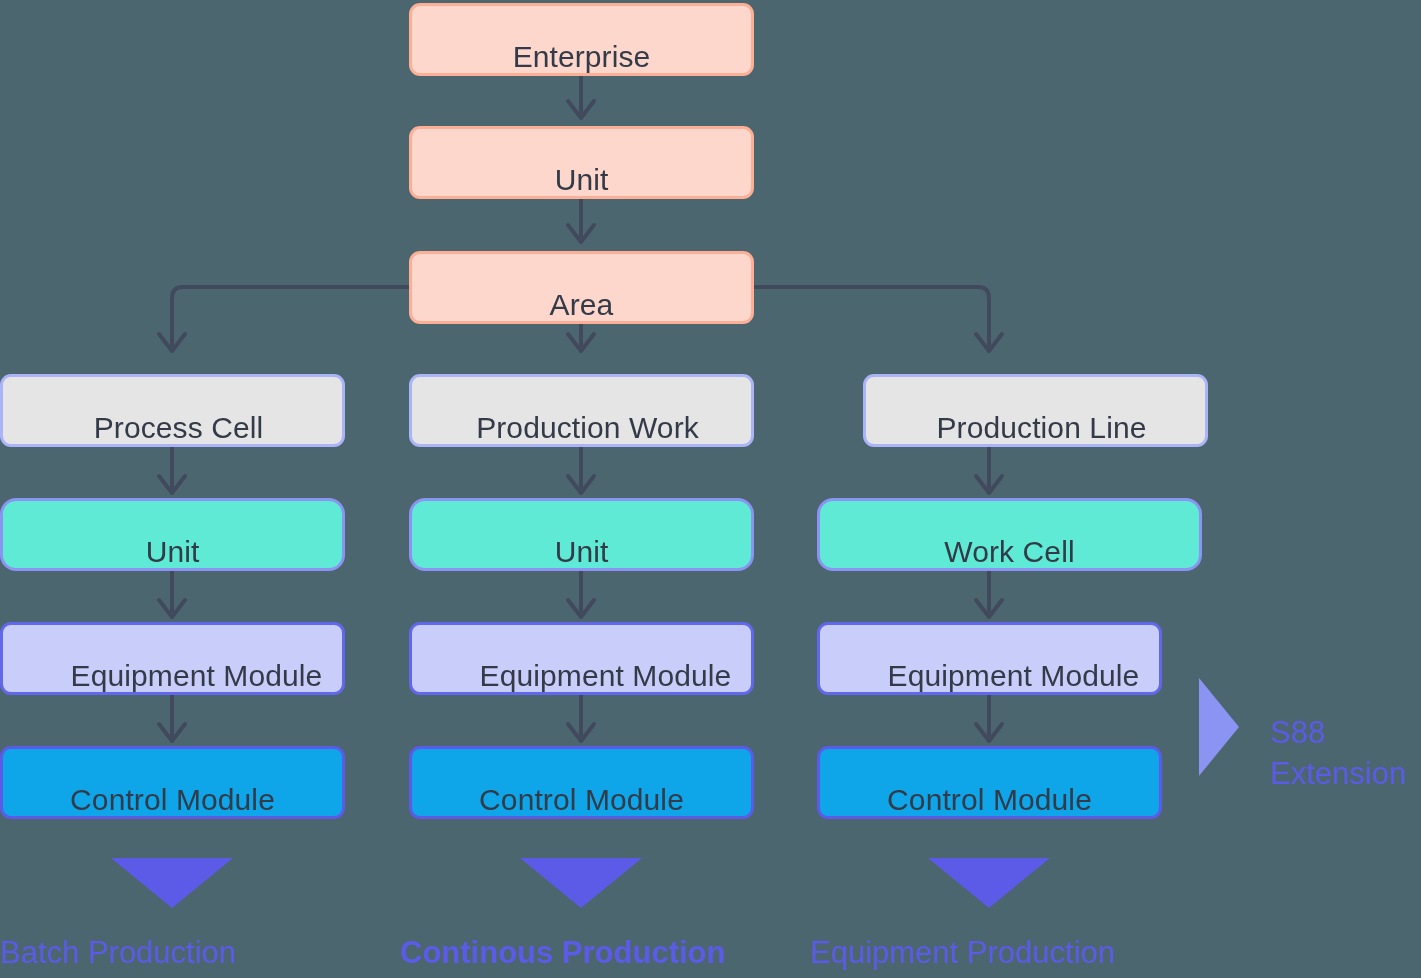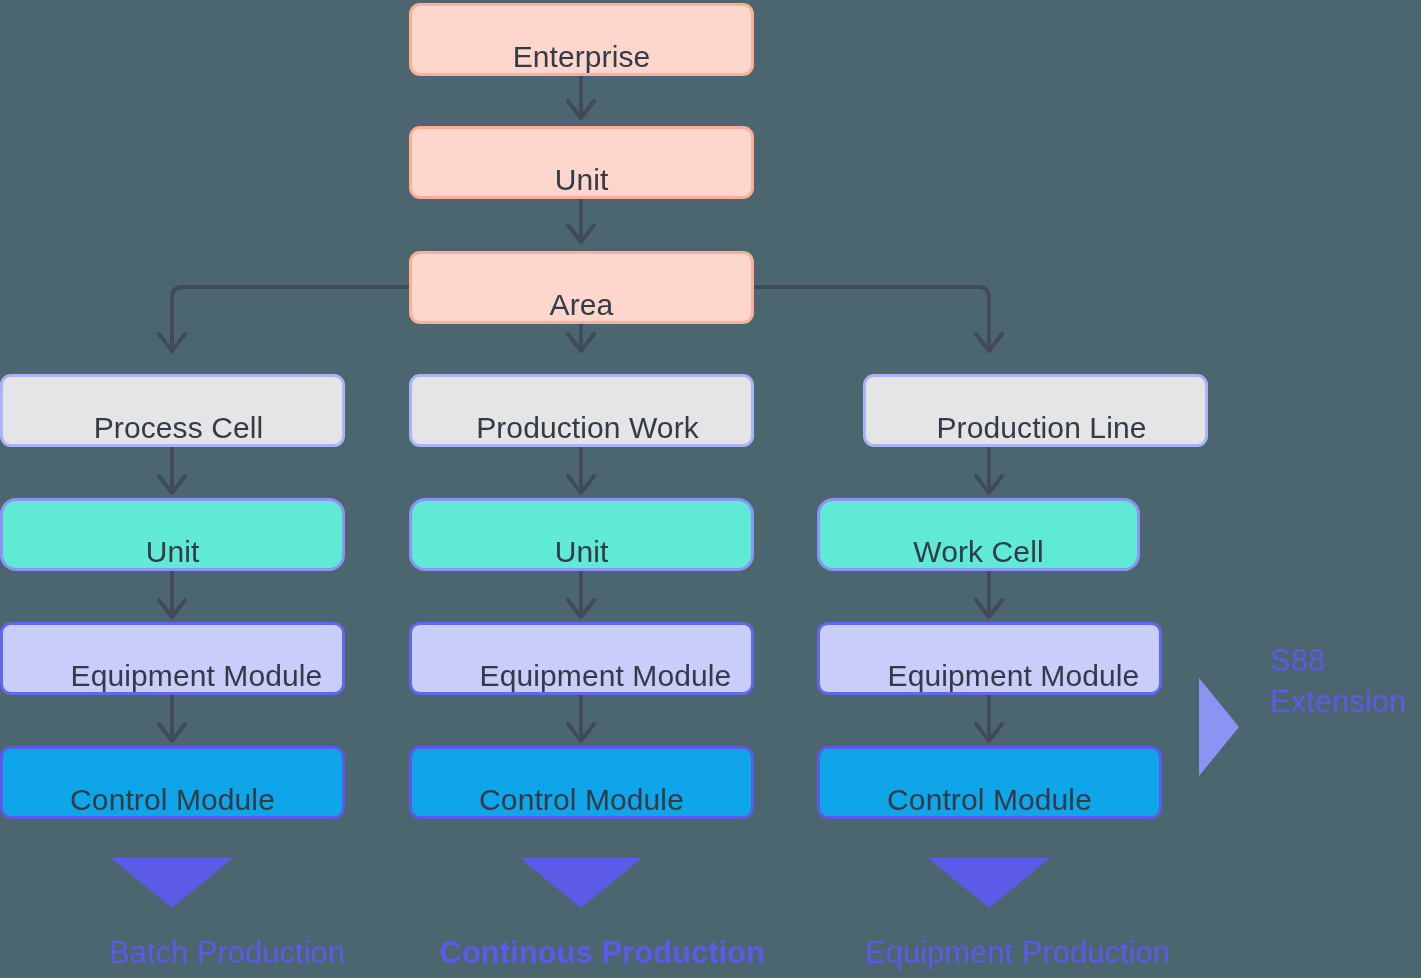--- a/index.html
+++ b/index.html
@@ -76,21 +76,21 @@
     border-color: #5b5be8;
   }
 
   
   .outcome-label {
     position: absolute;
     font-size: 31px;
     color: #5b5be8;
     white-space: nowrap;
     z-index: 2;
-    text-align: right;
+    text-align: left;
   }
 
   
   .big-down-arrow {
     position: absolute;
     width: 0;
     height: 0;
     border-left: 61px solid transparent;
     border-right: 61px solid transparent;
     border-top: 50px solid #5b5be8;
@@ -205,31 +205,31 @@
   </div>
   <div class="node tier-l4" style="left:409px; top:746px; width:345px; height:73px;">
     <span>Control Module</span>
   </div>
   <div class="big-down-arrow" style="left:520px; top:858px;"></div>
   <div class="outcome-label" style="left:400px; top:935px; width:365px;font-weight:bold;">Continous Production</div>
 
   <div class="node tier-l1" style="left:817px; top:374px; width:345px; height:73px;margin-left:46px;">
     <span>Production Line</span>
   </div>
-  <div class="node tier-l2" style="left:817px; top:498px; width:323px; height:73px;">
+  <div class="node tier-l2" style="left:817px; top:498px; width:385px; height:73px;">
     <span>Work Cell</span>
   </div>
   <div class="node tier-l3" style="left:817px; top:622px; width:345px; height:73px;">
     <span>Equipment Module</span>
   </div>
   <div class="node tier-l4" style="left:817px; top:746px; width:345px; height:73px;">
     <span>Control Module</span>
   </div>
   <div class="big-down-arrow" style="left:928px; top:858px;"></div>
   <div class="outcome-label" style="left:810px; top:935px; width:360px;">Equipment Production</div>
 
   <div class="s88-arrow" style="left:1199px; top:678px;"></div>
-  <div class="s88-text" style="left:1270px; top:640px;">
+  <div class="s88-text" style="left:1270px; top:712px;">
     <div>S88</div>
     <div>Extension</div>
   </div>
 
 </div>
 
 </body></html>

